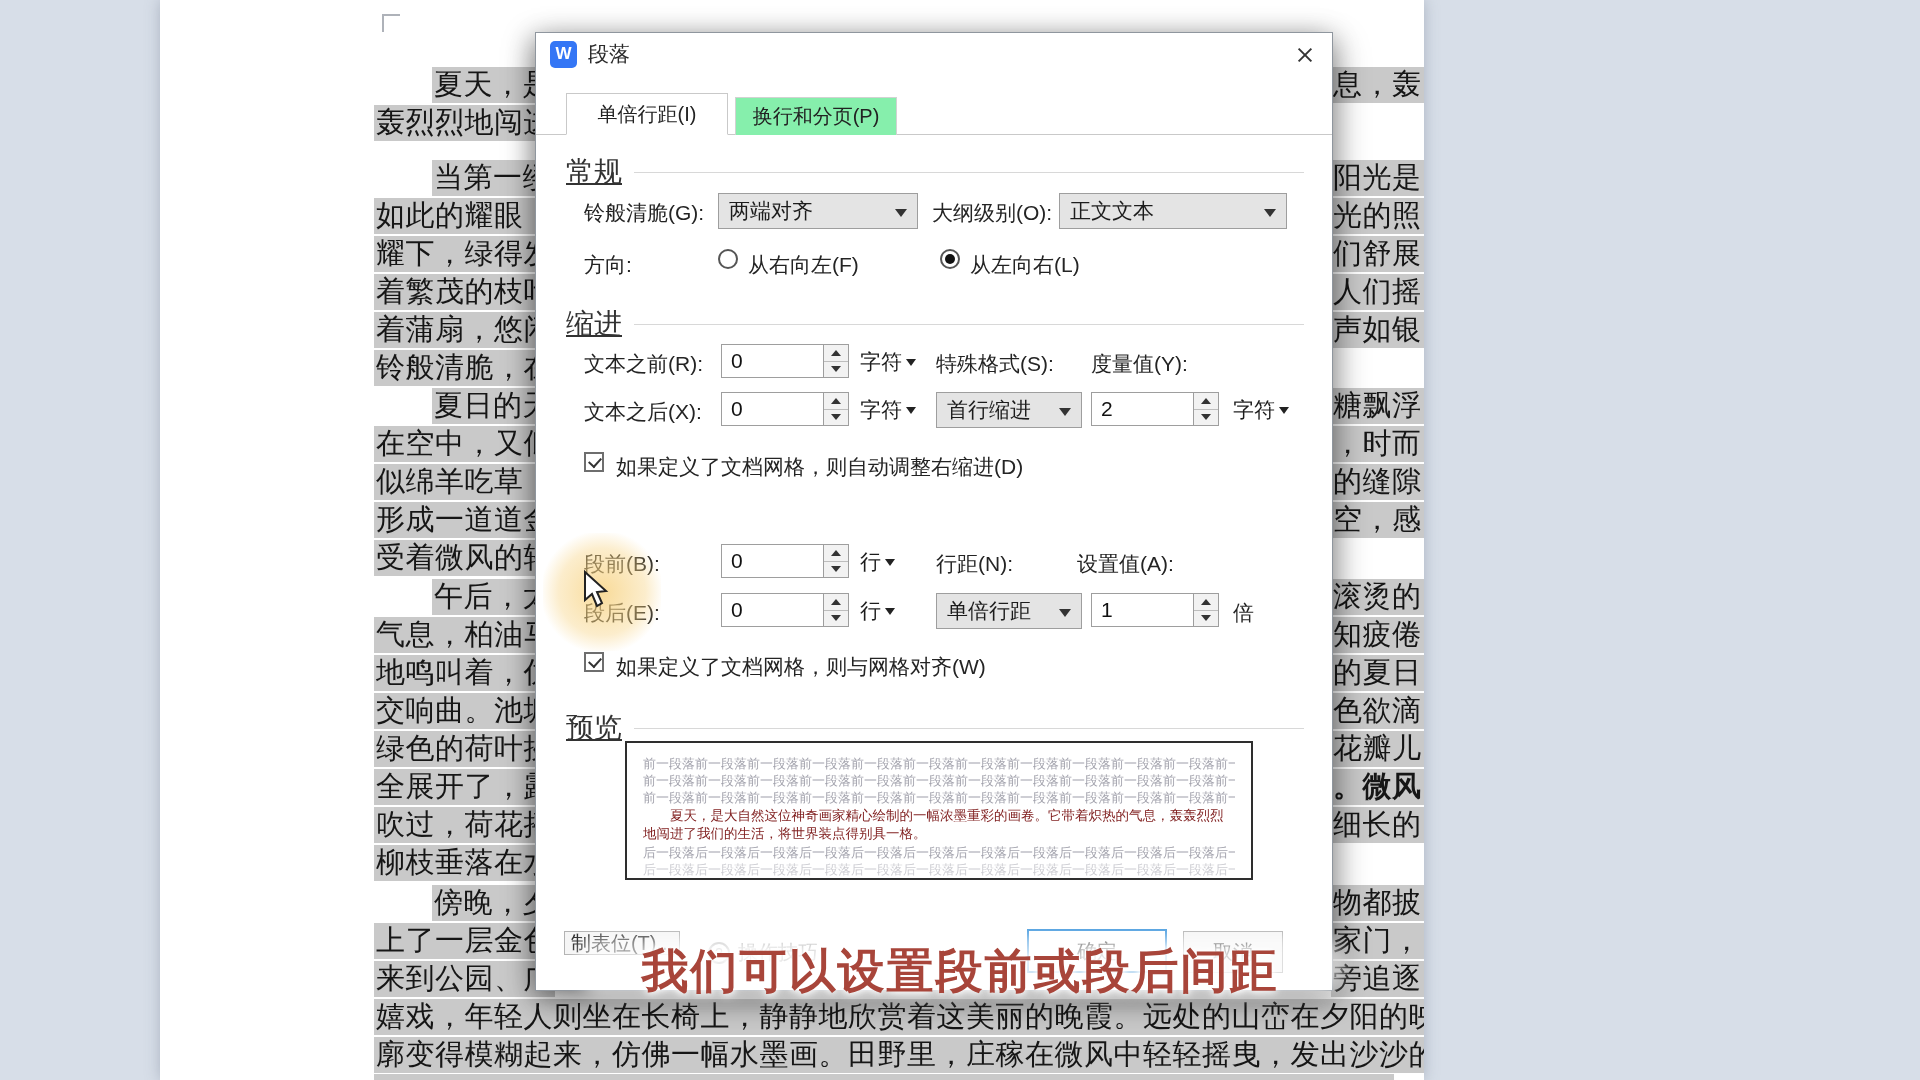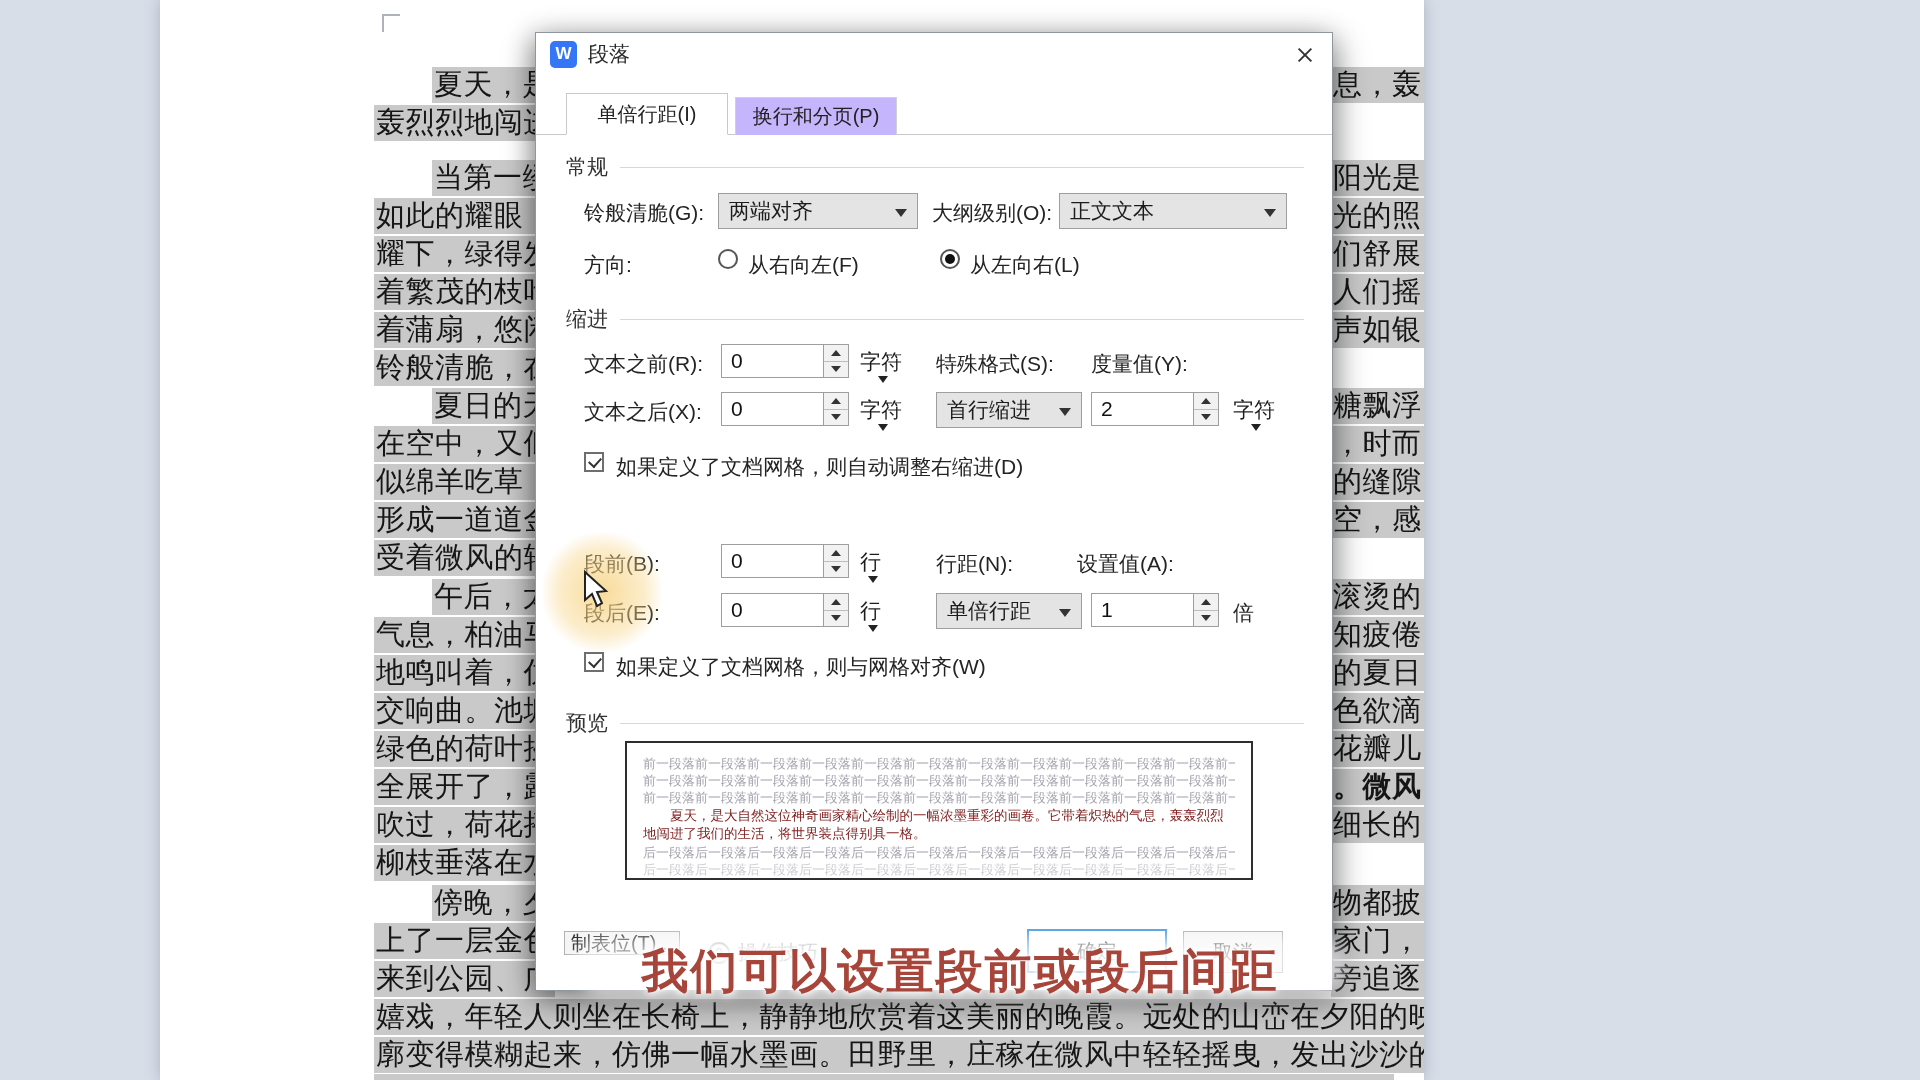--- a/index.html
+++ b/index.html
@@ -37,37 +37,37 @@
   .dlg-title{margin-left:11px;font-size:21px;color:#2a2a2a;}
   .close-btn{position:absolute;right:12px;top:8px;width:30px;height:28px;display:flex;align-items:center;justify-content:center;cursor:default;}
   .close-btn .x-glyph{position:relative;width:18px;height:18px;}
   .close-btn .x-glyph::before,.close-btn .x-glyph::after{
     content:"";position:absolute;left:8px;top:0;width:2px;height:18px;background:#333;}
   .close-btn .x-glyph::before{transform:rotate(45deg);}
   .close-btn .x-glyph::after{transform:rotate(-45deg);}
   .tabstrip{position:absolute;left:0;top:58px;width:100%;height:44px;border-bottom:1px solid #c9c9c9;box-sizing:border-box;}
   .tab{position:absolute;bottom:-1px;font-size:20px;color:#222;display:flex;align-items:center;justify-content:center;box-sizing:border-box;}
   .tab.active{left:30px;width:162px;height:42px;background:#fff;border:1px solid #c9c9c9;border-bottom:1px solid #fff;}
-  .tab.inactive{left:199px;width:162px;height:38px;background:#c4b5fd;border:1px solid #d2d2d2;border-bottom:none;}
+  .tab.inactive{left:199px;width:162px;height:38px;background:#86efac;border:1px solid #d2d2d2;border-bottom:none;}
   .sect{position:absolute;left:30px;width:738px;display:flex;align-items:center;}
-  .sect .sect-label{font-size:21px;color:#333;margin-right:12px;white-space:nowrap;}
+  .sect .sect-label{font-size:28px;color:#333;margin-right:12px;white-space:nowrap;text-decoration:underline;}
   .sect .sect-line{flex:1;height:1px;background:#d8d8d8;}
   .lbl{position:absolute;font-size:21px;color:#242424;white-space:nowrap;}
   .dd{position:absolute;height:36px;background:#e4e4e4;border:1px solid #9e9e9e;box-sizing:border-box;
       display:flex;align-items:center;padding-left:10px;font-size:21px;color:#1c1c1c;}
   .dd .dd-arrow{position:absolute;right:10px;top:15px;width:0;height:0;
       border-left:6px solid transparent;border-right:6px solid transparent;border-top:8px solid #333;}
   .spin{position:absolute;height:34px;background:#fff;border:1px solid #9e9e9e;box-sizing:border-box;display:flex;}
   .spin .spin-val{flex:1;font-size:21px;color:#111;padding:4px 0 0 9px;}
   .spin .spin-btns{width:24px;border-left:1px solid #9e9e9e;display:flex;flex-direction:column;}
   .spin .sb{flex:1;background:#f2f2f2;display:flex;align-items:center;justify-content:center;}
   .spin .sb.up{border-bottom:1px solid #bdbdbd;}
   .tri-up{width:0;height:0;border-left:5px solid transparent;border-right:5px solid transparent;border-bottom:6px solid #333;}
   .tri-dn{width:0;height:0;border-left:5px solid transparent;border-right:5px solid transparent;border-top:6px solid #333;}
-  .unit{position:absolute;font-size:21px;color:#1c1c1c;display:flex;align-items:center;white-space:nowrap;flex-direction:column;}
+  .unit{position:absolute;font-size:21px;color:#1c1c1c;display:flex;align-items:center;white-space:nowrap;}
   .unit .u-arrow{margin-left:4px;width:0;height:0;border-left:5px solid transparent;border-right:5px solid transparent;border-top:7px solid #222;}
   .radio{position:absolute;width:20px;height:20px;border:2px solid #555;border-radius:50%;box-sizing:border-box;background:#fff;}
   .radio.checked::after{content:"";position:absolute;left:3px;top:3px;width:10px;height:10px;border-radius:50%;background:#111;}
   .cb{position:absolute;width:20px;height:20px;border:2px solid #6e6e6e;box-sizing:border-box;background:#fff;}
   .cb .check-glyph{position:absolute;left:3px;top:3px;width:10px;height:6px;
        border-left:2px solid #333;border-bottom:2px solid #333;transform:rotate(-48deg);}
   .preview-box{position:absolute;left:89px;top:708px;width:628px;height:139px;border:2px solid #2e2e2e;
        box-sizing:border-box;overflow:hidden;padding:12px 16px 0 16px;}
   .pv-gray{font-size:13px;line-height:17px;color:#a4a4ae;white-space:nowrap;overflow:hidden;}
   .pv-gray.faded{opacity:.55;}

